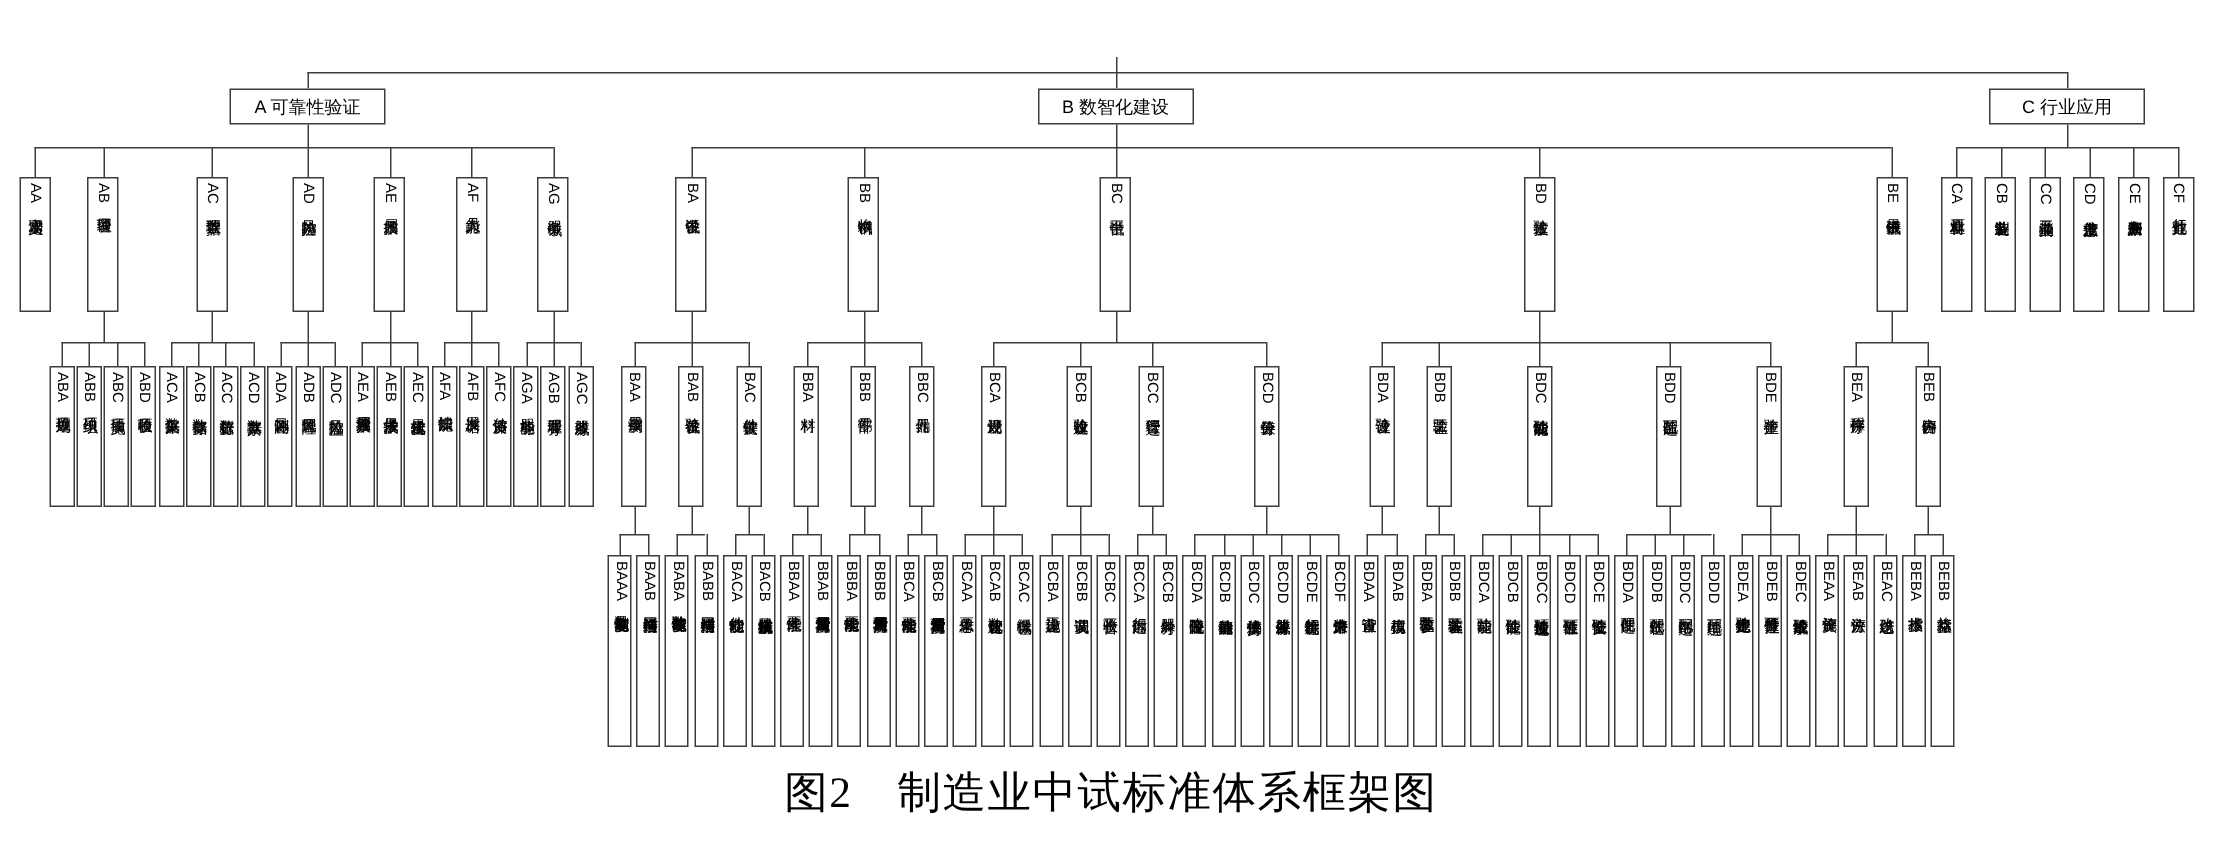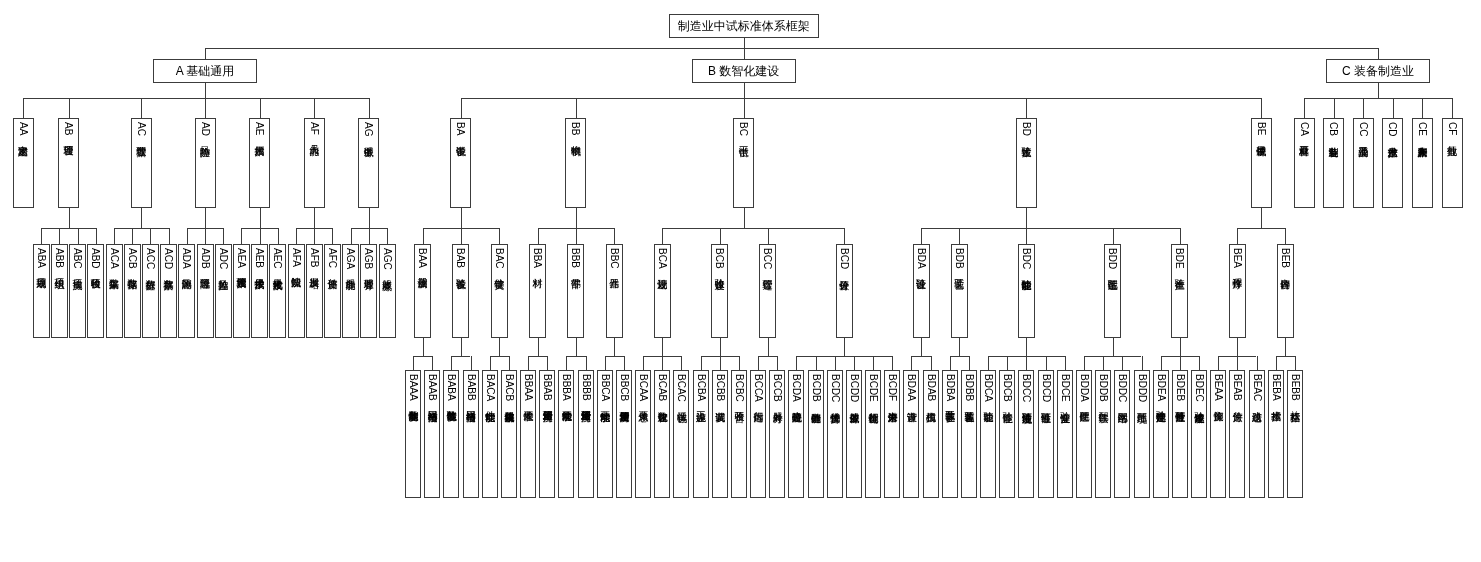--- a/index.html
+++ b/index.html
@@ -42,25 +42,25 @@
     font-size:29px;
     color:#000;
     letter-spacing:1px;
   }
 </style>
 </head>
 <body>
 
 <div id="stage">
 
-<div class="box" style="left: 668.7px; top: 14px; width: 150px; height: 24px; line-height: 22px; border-color: rgb(60, 60, 60);">制造业中试标准体系框架</div>
+  <div class="caption">图2　制造业中试标准体系框架图</div>
     <div class="cline" style="left: 743.7px; top: 38px; width: 1px; height: 10px; background: rgb(60, 60, 60);"></div>
     <div class="cline" style="left: 205px; top: 48px; width: 1173px; height: 1px; background: rgb(60, 60, 60);"></div>
     <div class="cline" style="left: 205px; top: 48px; width: 1px; height: 11px; background: rgb(60, 60, 60);"></div>
-    <div class="box" style="left: 153px; top: 59px; width: 104px; height: 24px; line-height: 22px; border-color: rgb(60, 60, 60);">A 基础通用</div>
+    <div class="box" style="left: 153px; top: 59px; width: 104px; height: 24px; line-height: 22px; border-color: rgb(60, 60, 60);">A 可靠性验证</div>
     <div class="cline" style="left: 205px; top: 83px; width: 1px; height: 15px; background: rgb(60, 60, 60);"></div>
     <div class="cline" style="left: 23px; top: 98px; width: 345.8px; height: 1px; background: rgb(60, 60, 60);"></div>
     <div class="cline" style="left: 23px; top: 98px; width: 1px; height: 20px; background: rgb(60, 60, 60);"></div>
     <div class="box vbox" style="left: 12.5px; top: 118px; width: 21px; height: 90px; line-height: 19px; border-color: rgb(60, 60, 60);">AA 术语和定义</div>
     <div class="cline" style="left: 68.5px; top: 98px; width: 1px; height: 20px; background: rgb(60, 60, 60);"></div>
     <div class="box vbox" style="left: 58px; top: 118px; width: 21px; height: 90px; line-height: 19px; border-color: rgb(60, 60, 60);">AB 项目管理</div>
     <div class="cline" style="left: 68.5px; top: 208px; width: 1px; height: 20px; background: rgb(60, 60, 60);"></div>
     <div class="cline" style="left: 41.2px; top: 228px; width: 54.6px; height: 1px; background: rgb(60, 60, 60);"></div>
     <div class="cline" style="left: 41.2px; top: 228px; width: 1px; height: 16px; background: rgb(60, 60, 60);"></div>
     <div class="box vbox" style="left: 32.7px; top: 244px; width: 17px; height: 94px; line-height: 15px; border-color: rgb(60, 60, 60);">ABA 项目规划</div>
@@ -302,21 +302,21 @@
     <div class="box vbox" style="left: 1248.5px; top: 370px; width: 16px; height: 128px; line-height: 14px; border-color: rgb(60, 60, 60);">BEAC 总结改进</div>
     <div class="cline" style="left: 1285.2px; top: 228px; width: 1px; height: 16px; background: rgb(60, 60, 60);"></div>
     <div class="box vbox" style="left: 1276.7px; top: 244px; width: 17px; height: 94px; line-height: 15px; border-color: rgb(60, 60, 60);">BEB 评价内容</div>
     <div class="cline" style="left: 1285.2px; top: 338px; width: 1px; height: 18px; background: rgb(60, 60, 60);"></div>
     <div class="cline" style="left: 1275.7px; top: 356px; width: 19.2px; height: 1px; background: rgb(60, 60, 60);"></div>
     <div class="cline" style="left: 1275.7px; top: 356px; width: 1px; height: 14px; background: rgb(60, 60, 60);"></div>
     <div class="box vbox" style="left: 1267.7px; top: 370px; width: 16px; height: 128px; line-height: 14px; border-color: rgb(60, 60, 60);">BEBA 技术指标</div>
     <div class="cline" style="left: 1294.8px; top: 356px; width: 1px; height: 14px; background: rgb(60, 60, 60);"></div>
     <div class="box vbox" style="left: 1286.8px; top: 370px; width: 16px; height: 128px; line-height: 14px; border-color: rgb(60, 60, 60);">BEBB 效益指标</div>
     <div class="cline" style="left: 1378px; top: 48px; width: 1px; height: 11px; background: rgb(60, 60, 60);"></div>
-    <div class="box" style="left: 1326px; top: 59px; width: 104px; height: 24px; line-height: 22px; border-color: rgb(60, 60, 60);">C 装备制造业</div>
+    <div class="box" style="left: 1326px; top: 59px; width: 104px; height: 24px; line-height: 22px; border-color: rgb(60, 60, 60);">C 行业应用</div>
     <div class="cline" style="left: 1378px; top: 83px; width: 1px; height: 15px; background: rgb(60, 60, 60);"></div>
     <div class="cline" style="left: 1304px; top: 98px; width: 148px; height: 1px; background: rgb(60, 60, 60);"></div>
     <div class="cline" style="left: 1304px; top: 98px; width: 1px; height: 20px; background: rgb(60, 60, 60);"></div>
     <div class="box vbox" style="left: 1293.5px; top: 118px; width: 21px; height: 90px; line-height: 19px; border-color: rgb(60, 60, 60);">CA 原材料工业</div>
     <div class="cline" style="left: 1333.6px; top: 98px; width: 1px; height: 20px; background: rgb(60, 60, 60);"></div>
     <div class="box vbox" style="left: 1323.1px; top: 118px; width: 21px; height: 90px; line-height: 19px; border-color: rgb(60, 60, 60);">CB 装备制造业</div>
     <div class="cline" style="left: 1363.2px; top: 98px; width: 1px; height: 20px; background: rgb(60, 60, 60);"></div>
     <div class="box vbox" style="left: 1352.7px; top: 118px; width: 21px; height: 90px; line-height: 19px; border-color: rgb(60, 60, 60);">CC 消费品工业</div>
     <div class="cline" style="left: 1392.8px; top: 98px; width: 1px; height: 20px; background: rgb(60, 60, 60);"></div>
     <div class="box vbox" style="left: 1382.3px; top: 118px; width: 21px; height: 90px; line-height: 19px; border-color: rgb(60, 60, 60);">CD 信息技术产业</div>

